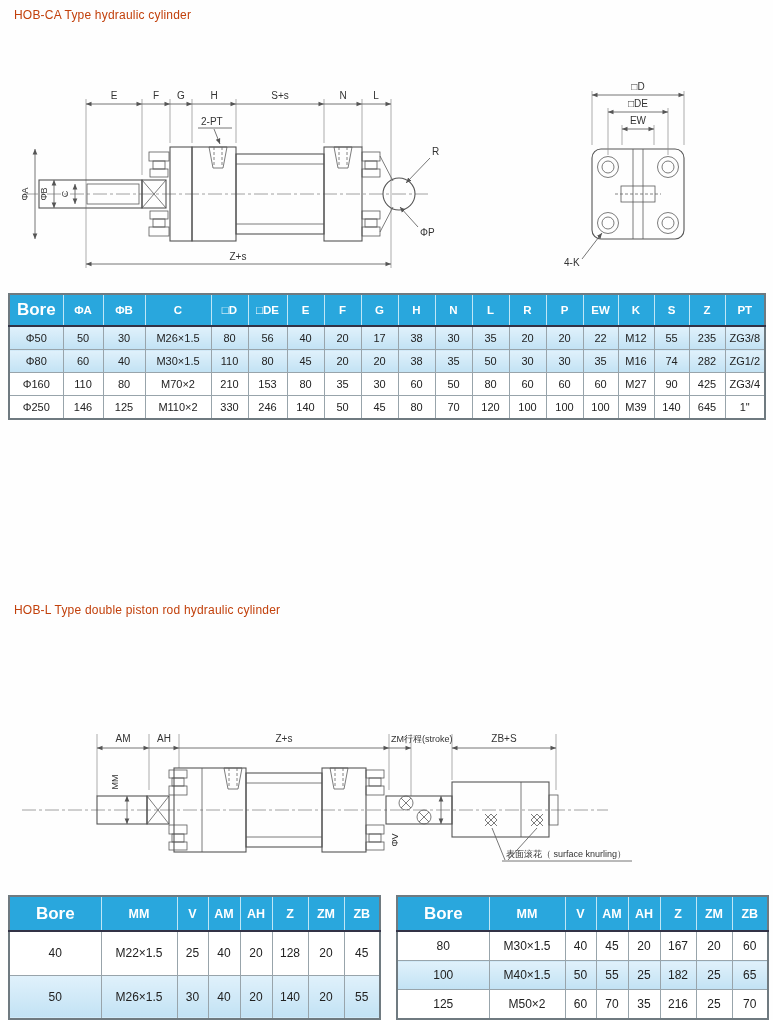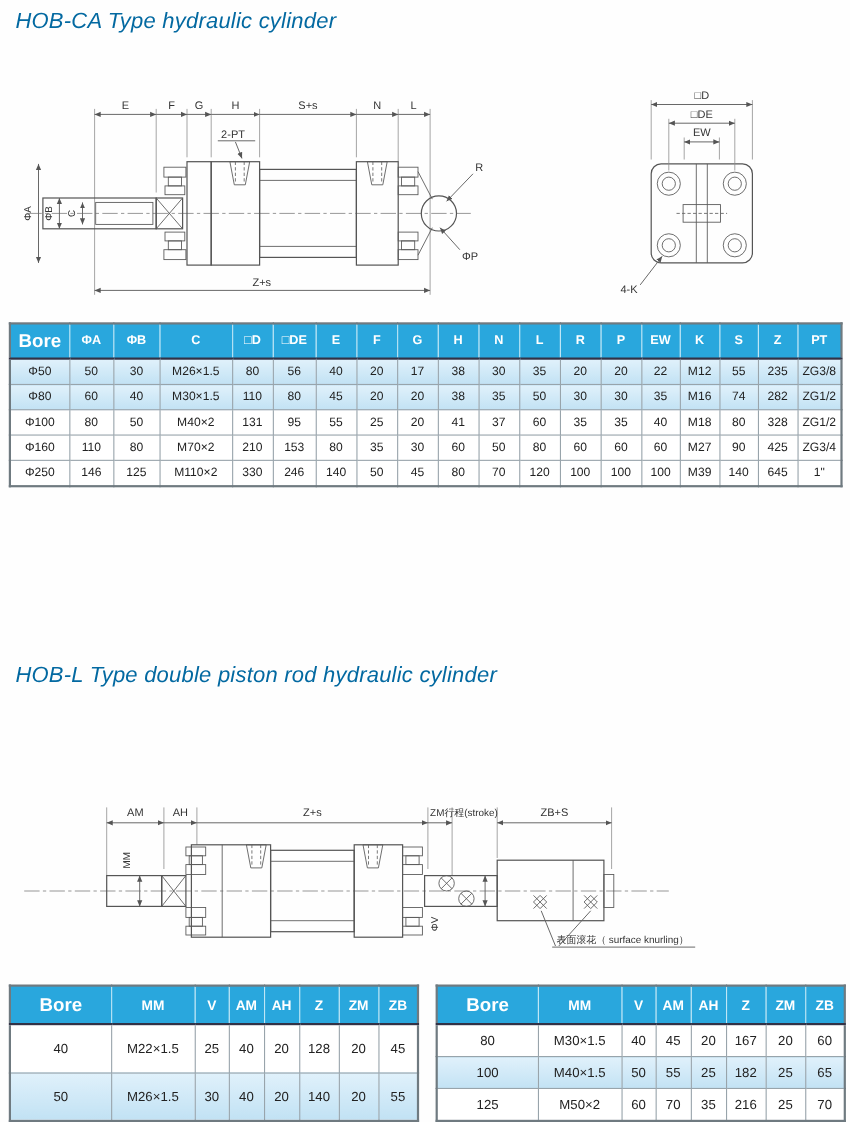--- a/index.html
+++ b/index.html
@@ -1,19 +1,19 @@
 <!DOCTYPE html>
 <html><head>
 <meta charset="utf-8">
 <style>
   html,body{margin:0;padding:0;}
   body{width:773px;height:1020px;background:#fefefe;position:relative;
        font-family:"Liberation Sans",sans-serif;color:#1d1d1d;overflow:hidden;}
   .page{position:absolute;inset:0;}
-  .sec-title{position:absolute;left:14px;font-size:20px;font-weight:500;color:#0369a1;letter-spacing:.2px;font-style:italic;}
+  .sec-title{position:absolute;left:14px;font-size:12px;font-weight:500;color:#c2410c;letter-spacing:.2px;}
   #title1{top:8px;}
   #title2{top:603px;text-align:right;}
 
   
   .drawing{position:absolute;left:8px;width:756px;}
   #drawing1{top:55px;height:237px;}
   #drawing2{top:690px;height:200px;}
   .geo{stroke:#555;stroke-width:1.1;fill:none;}
   .geo2{stroke:#5a5a5a;stroke-width:.8;fill:none;}
   .dl{stroke:#666;stroke-width:.9;fill:none;}
@@ -274,41 +274,20 @@
           <td>50</td>
           <td>30</td>
           <td>30</td>
           <td>35</td>
           <td>M16</td>
           <td>74</td>
           <td>282</td>
           <td>ZG1/2</td>
         </tr>
         <tr>
-          <td>Φ100</td>
-          <td>80</td>
-          <td>50</td>
-          <td>M40×2</td>
-          <td>131</td>
-          <td>95</td>
-          <td>55</td>
-          <td>25</td>
-          <td>20</td>
-          <td>41</td>
-          <td>37</td>
-          <td>60</td>
-          <td>35</td>
-          <td>35</td>
-          <td>40</td>
-          <td>M18</td>
-          <td>80</td>
-          <td>328</td>
-          <td>ZG1/2</td>
-        </tr>
-        <tr>
           <td>Φ160</td>
           <td>110</td>
           <td>80</td>
           <td>M70×2</td>
           <td>210</td>
           <td>153</td>
           <td>80</td>
           <td>35</td>
           <td>30</td>
           <td>60</td>

